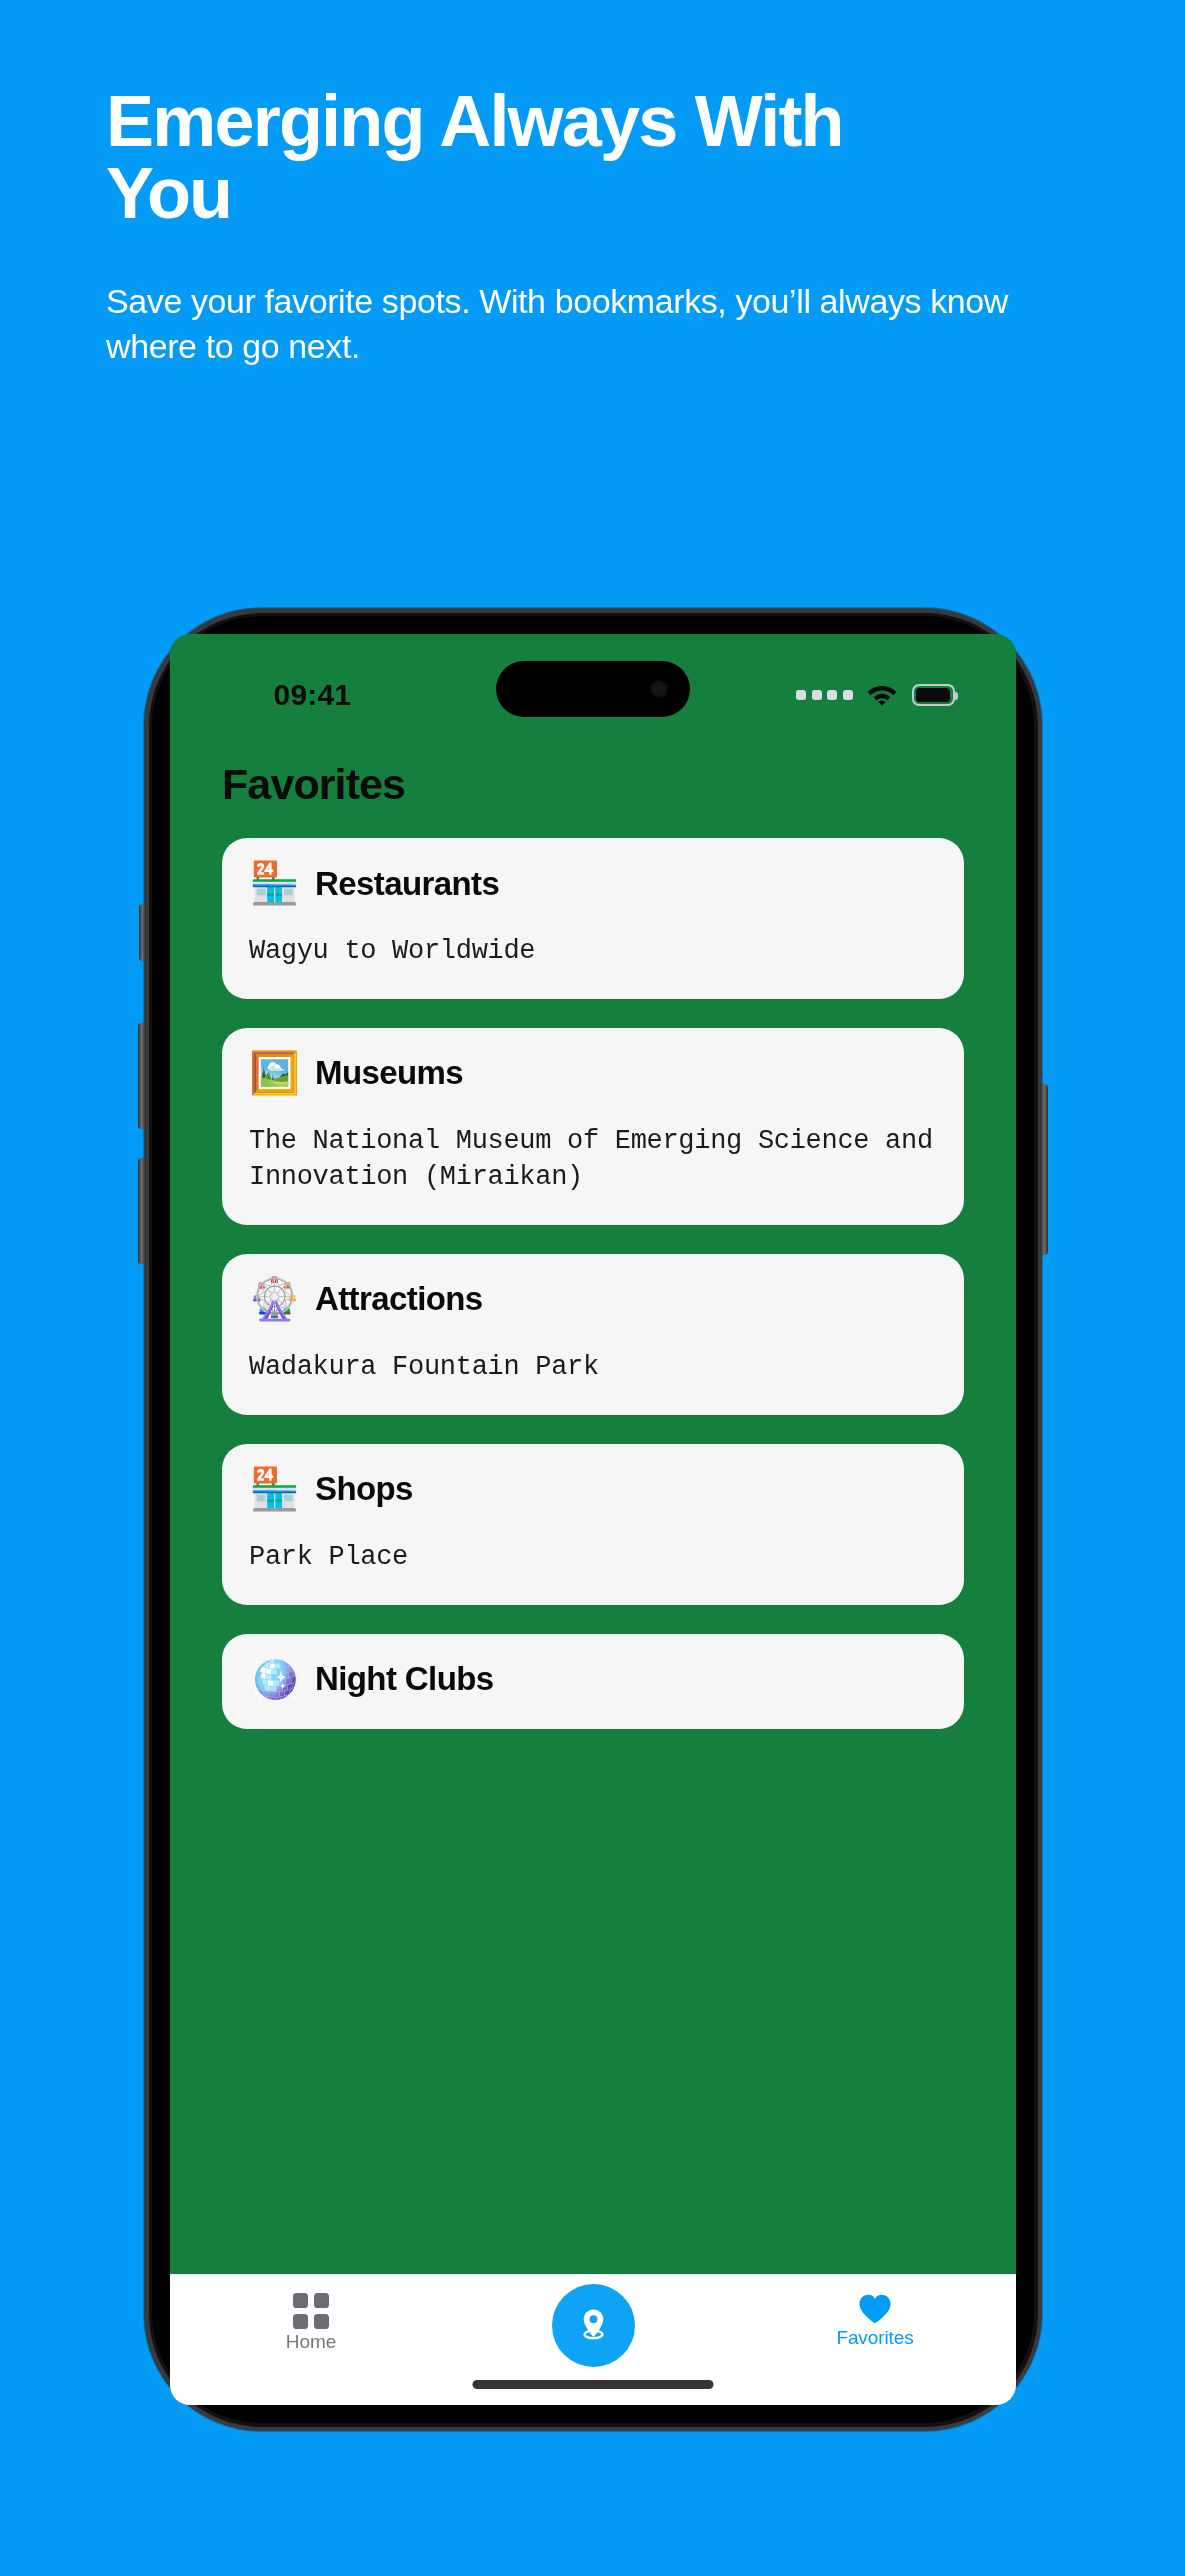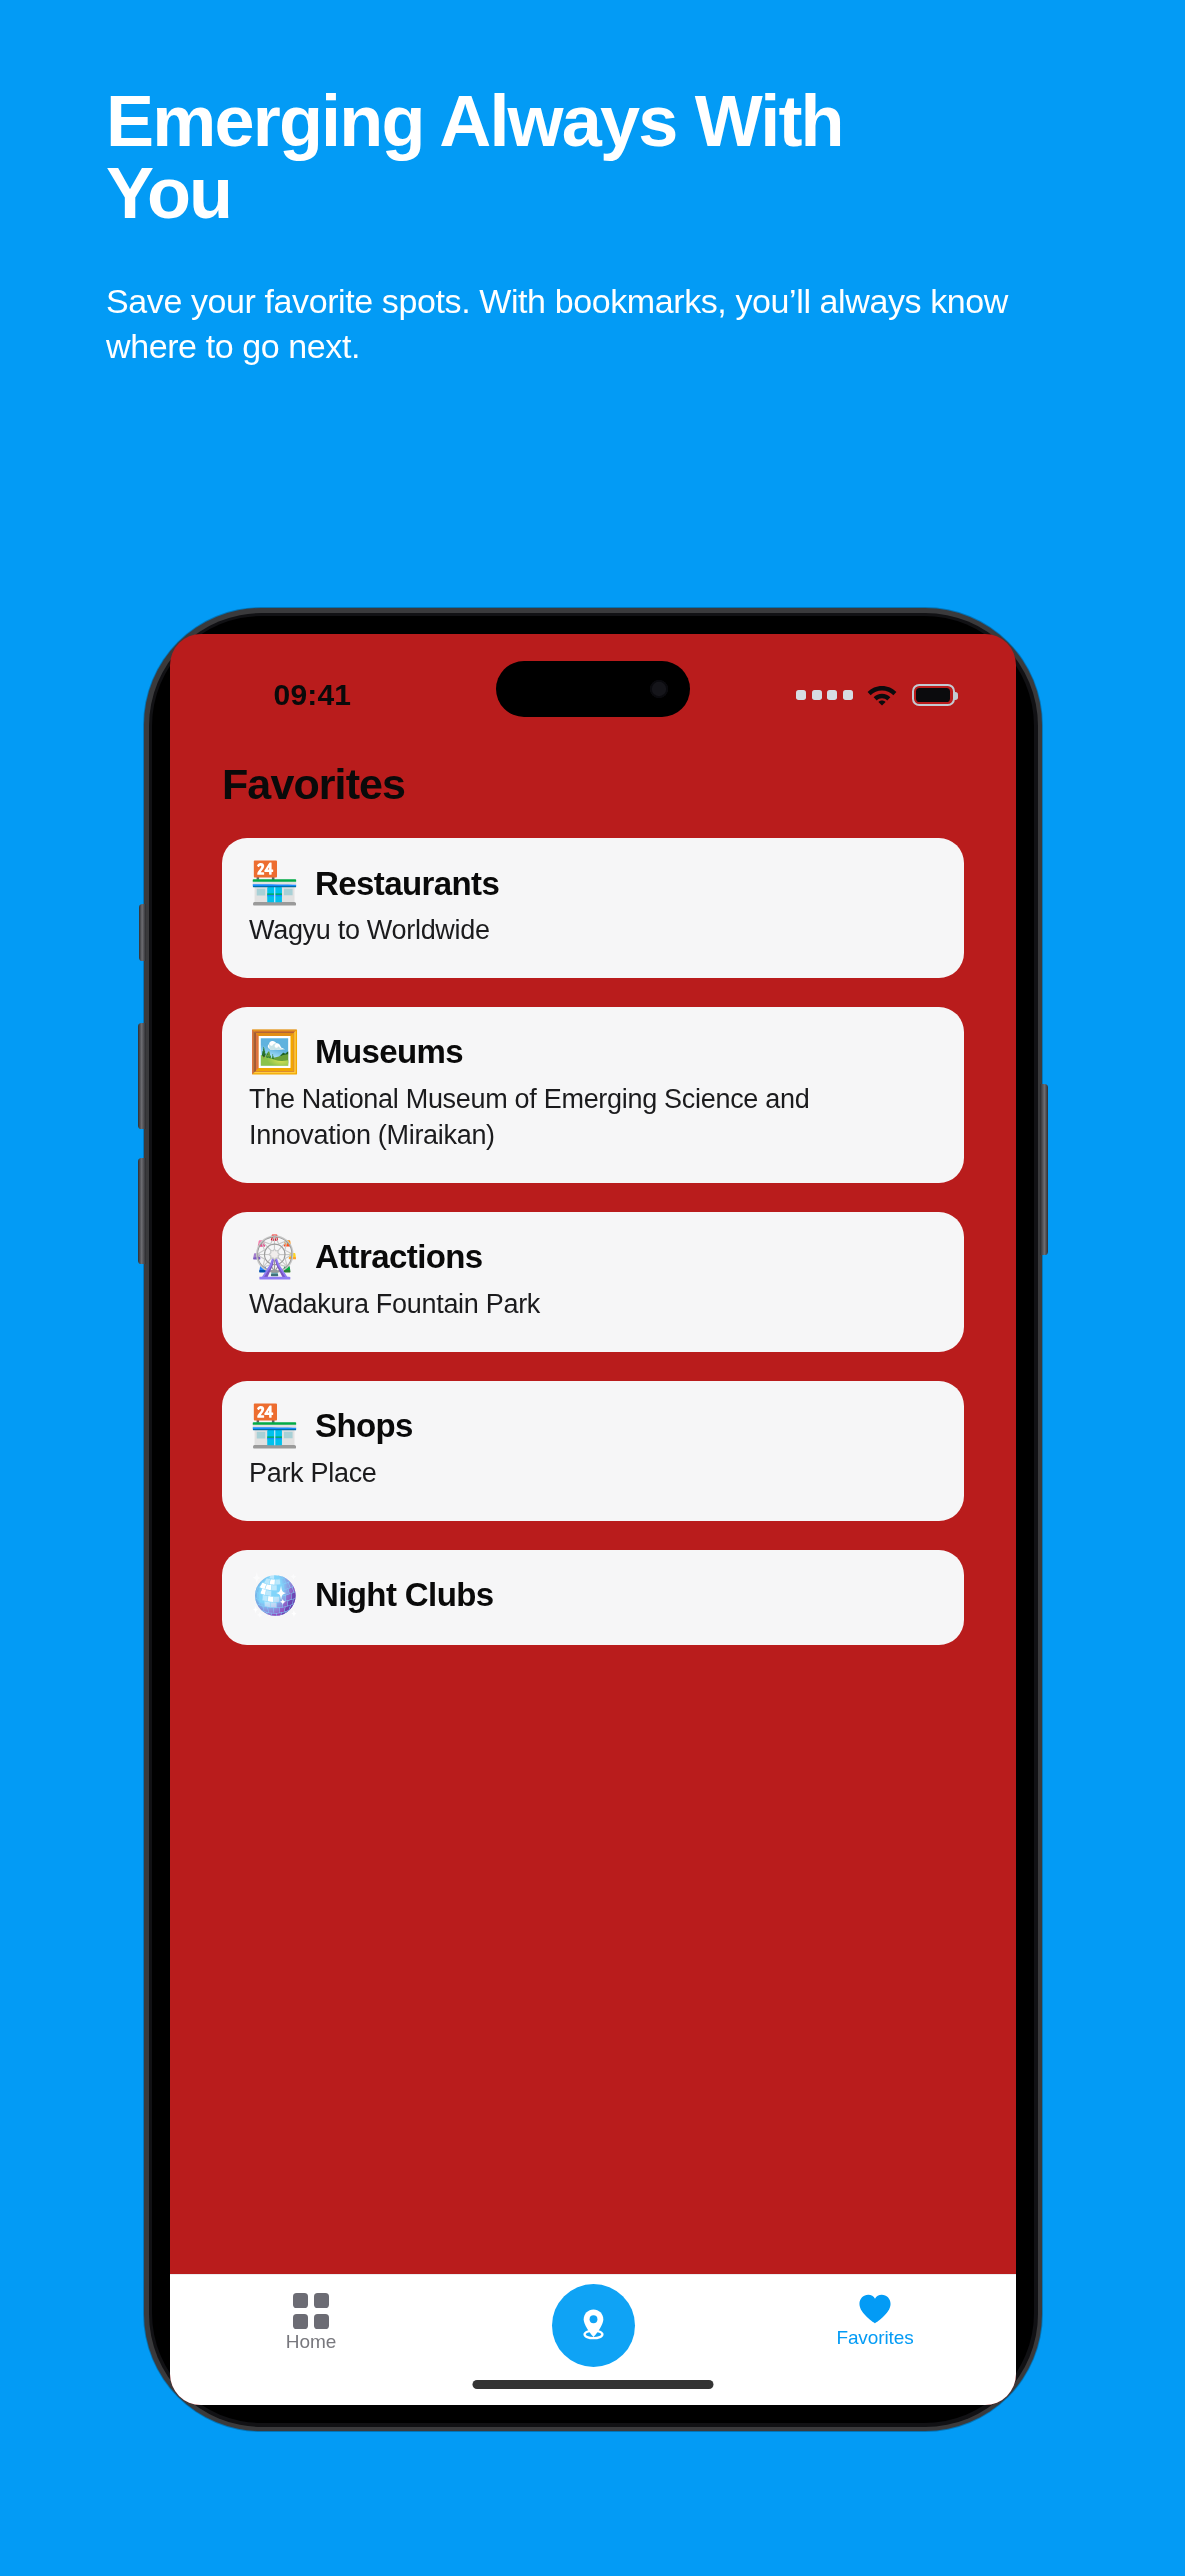--- a/index.html
+++ b/index.html
@@ -57,22 +57,22 @@
   }
   .phone-body {
     position:absolute;
     inset:8px;
     background:#000;
     border-radius:110px;
   }
   .screen {
     position:absolute;
     left:26px; top:26px; right:26px; bottom:26px;
-    background:#b91c1c;
-    border-radius:31px;
+    background:#15803d;
+    border-radius:20px;
     overflow:hidden;
   }
 
   
   .btn-side {
     position:absolute;
     background:linear-gradient(90deg,#2e2e31,#6d6d72 45%,#2a2a2d);
     border-radius:3.6px 0 0 3.6px;
   }
   .btn-silent { left:-5.4px; top:296px;  width:7.2px; height:57px; }
@@ -155,24 +155,25 @@
   .card-emoji {
     font-size:41px; line-height:1;
     width:50px; text-align:center;
     font-family:"DejaVu Sans", sans-serif;
   }
   .card-title {
     font-size:33px; font-weight:700;
     color:#0a0a0a; letter-spacing:-0.6px;
   }
   .card-desc {
-    margin-top:9px;
+    margin-top:30px;
     font-size:27px; font-weight:500;
     color:#1b1b1d; letter-spacing:-0.3px;
     line-height:1.33;
+    font-family:Liberation Mono, monospace;
   }
 
   
   .tabbar {
     position:absolute; left:0; right:0; bottom:0;
     height:131px;
     background:#ffffff;
     border-top:1.3px solid #ececee;
     display:flex; align-items:flex-start; justify-content:space-around;
     padding-top:18px;

